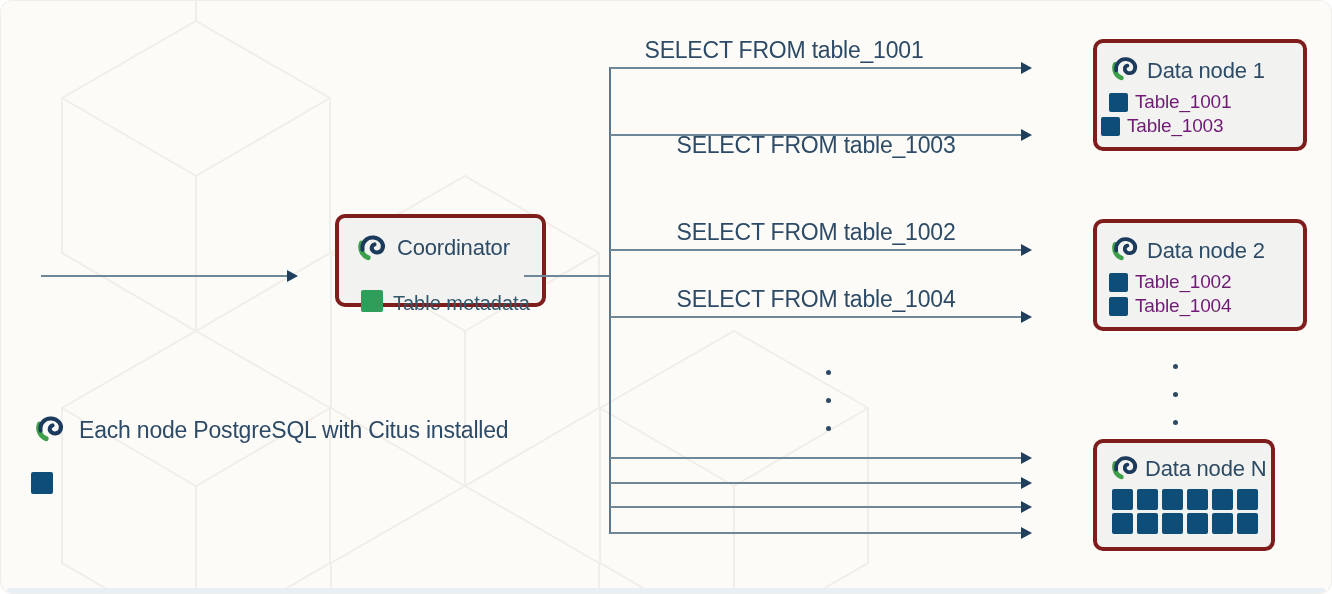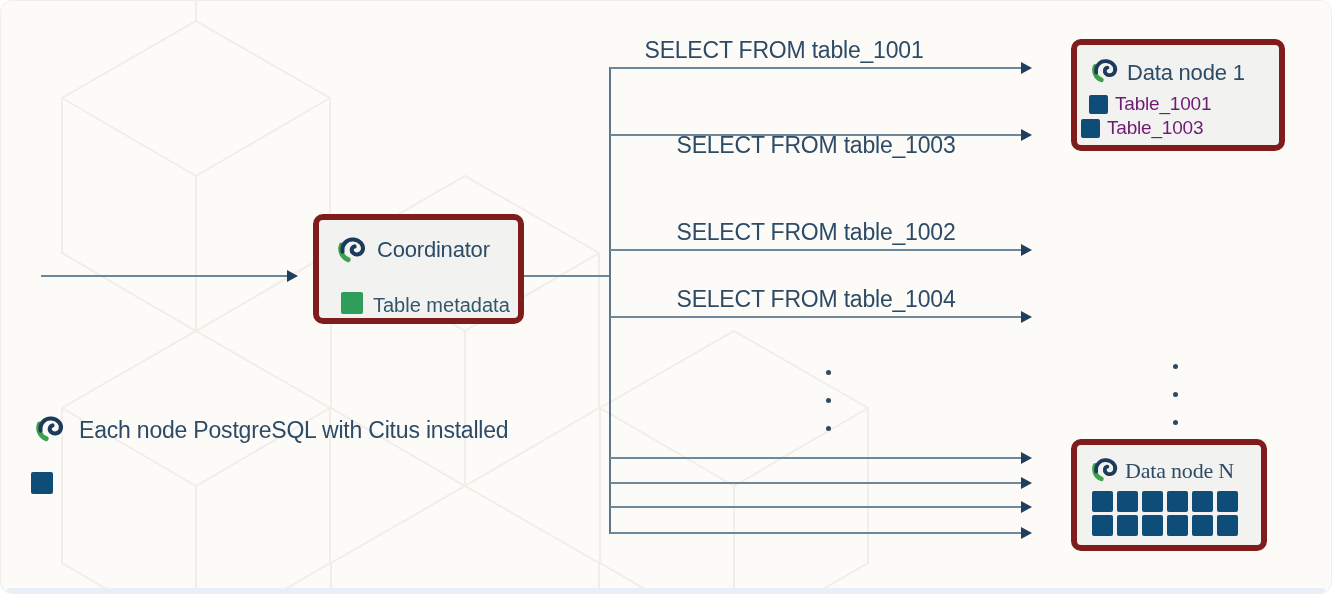--- a/index.html
+++ b/index.html
@@ -17,22 +17,22 @@
   .arrow{position:absolute;height:0;border-top:2px solid #6e8799;}
   .arrow::after{
     content:'';position:absolute;right:-11px;top:-7px;width:0;height:0;
     border-left:11px solid #1f3f5c;border-top:6px solid transparent;
     border-bottom:6px solid transparent;
   }
   .hline{position:absolute;height:2px;background:#6e8799;}
   .vline{position:absolute;width:2px;background:#5d7689;}
 
   .node-box{
-    position:absolute;background:#f2f3f1;border:6px solid #7f1d1d;
-    border-radius:10px;box-sizing:border-box;
+    position:absolute;background:#f2f3f1;border:4px solid #7f1d1d;
+    border-radius:10px;box-sizing:border-box;margin-left:22px;
   }
   .node-title{
     position:absolute;font-size:22px;color:#2d4b66;white-space:nowrap;
     letter-spacing:-0.2px;
   }
   .citus-icon{position:absolute;}
   .meta-square{position:absolute;width:22px;height:22px;background:#2f9e5a;border-radius:2px;}
   .meta-label{position:absolute;font-size:20px;color:#32566b;white-space:nowrap;}
 
   .table-row{position:absolute;display:flex;align-items:center;gap:7px;}
@@ -72,21 +72,21 @@
       <path d="M464 175 L598 252 L598 407 L464 485 L330 407 L330 252 Z"></path>
       <path d="M464 330 L464 485 M464 330 L330 252 M464 330 L598 252"></path>
       <path d="M464 485 L598 562 L598 717 L464 795 L330 717 L330 562 Z"></path>
       <path d="M733 330 L867 407 L867 562 L733 640 L599 562 L599 407 Z"></path>
       <path d="M733 485 L733 640 M733 485 L599 407 M733 485 L867 407"></path>
     </g>
   </svg>
 
   <div class="arrow" style="left:40px;top:274px;width:246px;"></div>
 
-  <div class="node-box" style="left:312px;top:213px;width:211px;height:110px;">
+  <div class="node-box" style="left:312px;top:213px;width:211px;height:93px;">
     <span class="citus-icon" style="left:18px;top:15px;width:30px;height:28px;"><svg width="100%" height="100%" viewBox="0 0 28 26" fill="none">
           <path d="M10.4 22.9 A10.5 10.5 0 0 1 4.1 9.4" stroke="#3da04b" stroke-width="4.6" stroke-linecap="round"></path>
           <path d="M5.2 15.5 C4.2 8.5 9.5 3.5 15.5 4.2 C21.8 4.9 25.6 10 23.8 14.6 C22.4 18.2 17.8 19.3 15.1 16.8 C12.8 14.7 13.6 11.2 16.4 10.6" stroke="#1b3a5c" stroke-width="3.8" stroke-linecap="round"></path>
         </svg></span>
     <div class="node-title" style="left:58px;top:17px;">Coordinator</div>
     <div class="meta-square" style="left:22px;top:72px;"></div>
     <div class="meta-label" style="left:54px;top:74px;">Table metadata</div>
   </div>
 
   <div class="hline" style="left:523px;top:274px;width:86px;"></div>
@@ -125,22 +125,37 @@
     <div class="table-row" style="left:12px;top:48px;">
       <span class="table-square"></span>
       <span class="table-label">Table_1001</span>
     </div>
     <div class="table-row" style="left:4px;top:72px;">
       <span class="table-square"></span>
       <span class="table-label">Table_1003</span>
     </div>
   </div>
 
+  <div class="node-box" style="left:1070px;top:218px;width:214px;height:112px;">
+    <span class="citus-icon" style="left:14px;top:12px;width:28px;height:26px;"><svg width="100%" height="100%" viewBox="0 0 28 26" fill="none">
+          <path d="M10.4 22.9 A10.5 10.5 0 0 1 4.1 9.4" stroke="#3da04b" stroke-width="4.6" stroke-linecap="round"></path>
+          <path d="M5.2 15.5 C4.2 8.5 9.5 3.5 15.5 4.2 C21.8 4.9 25.6 10 23.8 14.6 C22.4 18.2 17.8 19.3 15.1 16.8 C12.8 14.7 13.6 11.2 16.4 10.6" stroke="#1b3a5c" stroke-width="3.8" stroke-linecap="round"></path>
+        </svg></span>
+    <div class="node-title" style="left:50px;top:15px;">Data node 2</div>
+    <div class="table-row" style="left:12px;top:48px;">
+      <span class="table-square"></span>
+      <span class="table-label">Table_1002</span>
+    </div>
+    <div class="table-row" style="left:12px;top:72px;">
+      <span class="table-square"></span>
+      <span class="table-label">Table_1004</span>
+    </div>
+  </div>
 
-  <div class="node-box" style="left:1070px;top:438px;width:196px;height:112px;font-family:Liberation Serif, serif;">
+  <div class="node-box" style="left:1070px;top:438px;width:182px;height:112px;">
     <span class="citus-icon" style="left:14px;top:11px;width:28px;height:26px;"><svg width="100%" height="100%" viewBox="0 0 28 26" fill="none">
           <path d="M10.4 22.9 A10.5 10.5 0 0 1 4.1 9.4" stroke="#3da04b" stroke-width="4.6" stroke-linecap="round"></path>
           <path d="M5.2 15.5 C4.2 8.5 9.5 3.5 15.5 4.2 C21.8 4.9 25.6 10 23.8 14.6 C22.4 18.2 17.8 19.3 15.1 16.8 C12.8 14.7 13.6 11.2 16.4 10.6" stroke="#1b3a5c" stroke-width="3.8" stroke-linecap="round"></path>
         </svg></span>
     <div class="node-title" style="left:48px;top:13px;">Data node N</div>
     <div class="shard-grid" style="left:15px;top:46px;">
         <div class="shard-cell"></div>
         <div class="shard-cell"></div>
         <div class="shard-cell"></div>
         <div class="shard-cell"></div>

